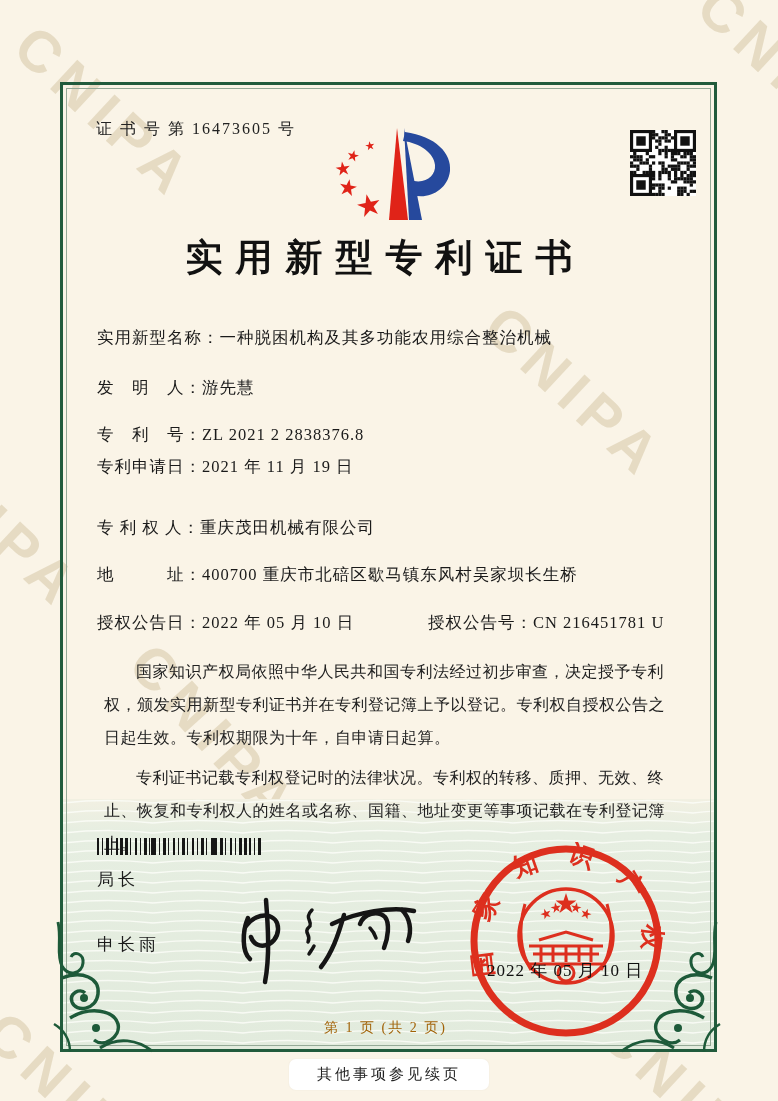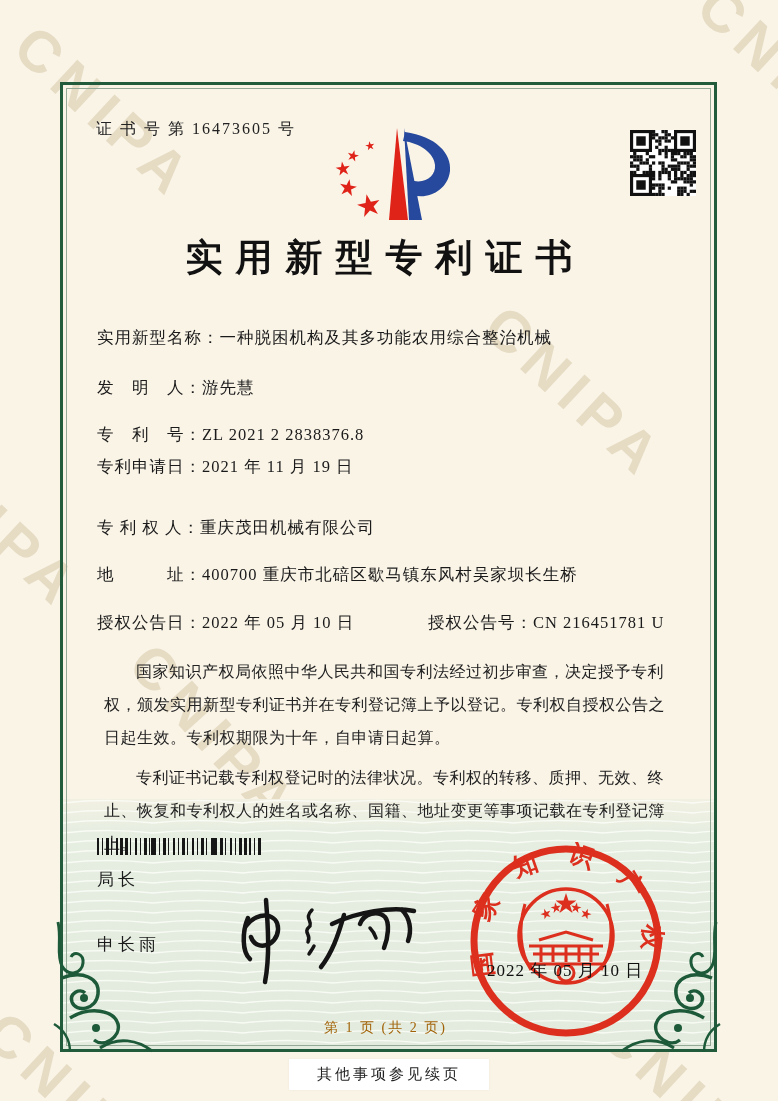--- a/index.html
+++ b/index.html
@@ -38,21 +38,21 @@
   }
 
   .signer{left:97px;font-family:"Liberation Sans","DejaVu Sans",sans-serif;
           font-size:17px;letter-spacing:4px;color:#1c1c1c;}
 
   .seal-date{left:487px;top:959px;width:170px;font-size:17px;color:#101010;letter-spacing:1px;white-space:nowrap;}
 
   .page-indicator{left:60px;top:1019px;width:651px;text-align:center;font-size:14px;color:#a16207;letter-spacing:2px;}
 
   .note-box{left:50%;top:1059px;transform:translateX(-50%);background:#ffffff;
-            padding:6px 28px;font-size:15px;letter-spacing:3px;color:#222;box-shadow:0 0 2px rgba(0,0,0,0.06);}
+            padding:6px 28px;font-size:15px;letter-spacing:3px;color:#222;box-shadow:0 0 2px rgba(0,0,0,0.06);border-radius:7px;}
 </style>
 </head>
 <body>
 
 <div class="page">
 
   <span class="wm" style="left:105px;top:112px;">CNIPA</span>
   <span class="wm" style="left:788px;top:72px;">CNIPA</span>
   <span class="wm" style="left:575px;top:392px;">CNIPA</span>
   <span class="wm" style="left:-8px;top:522px;">CNIPA</span>

